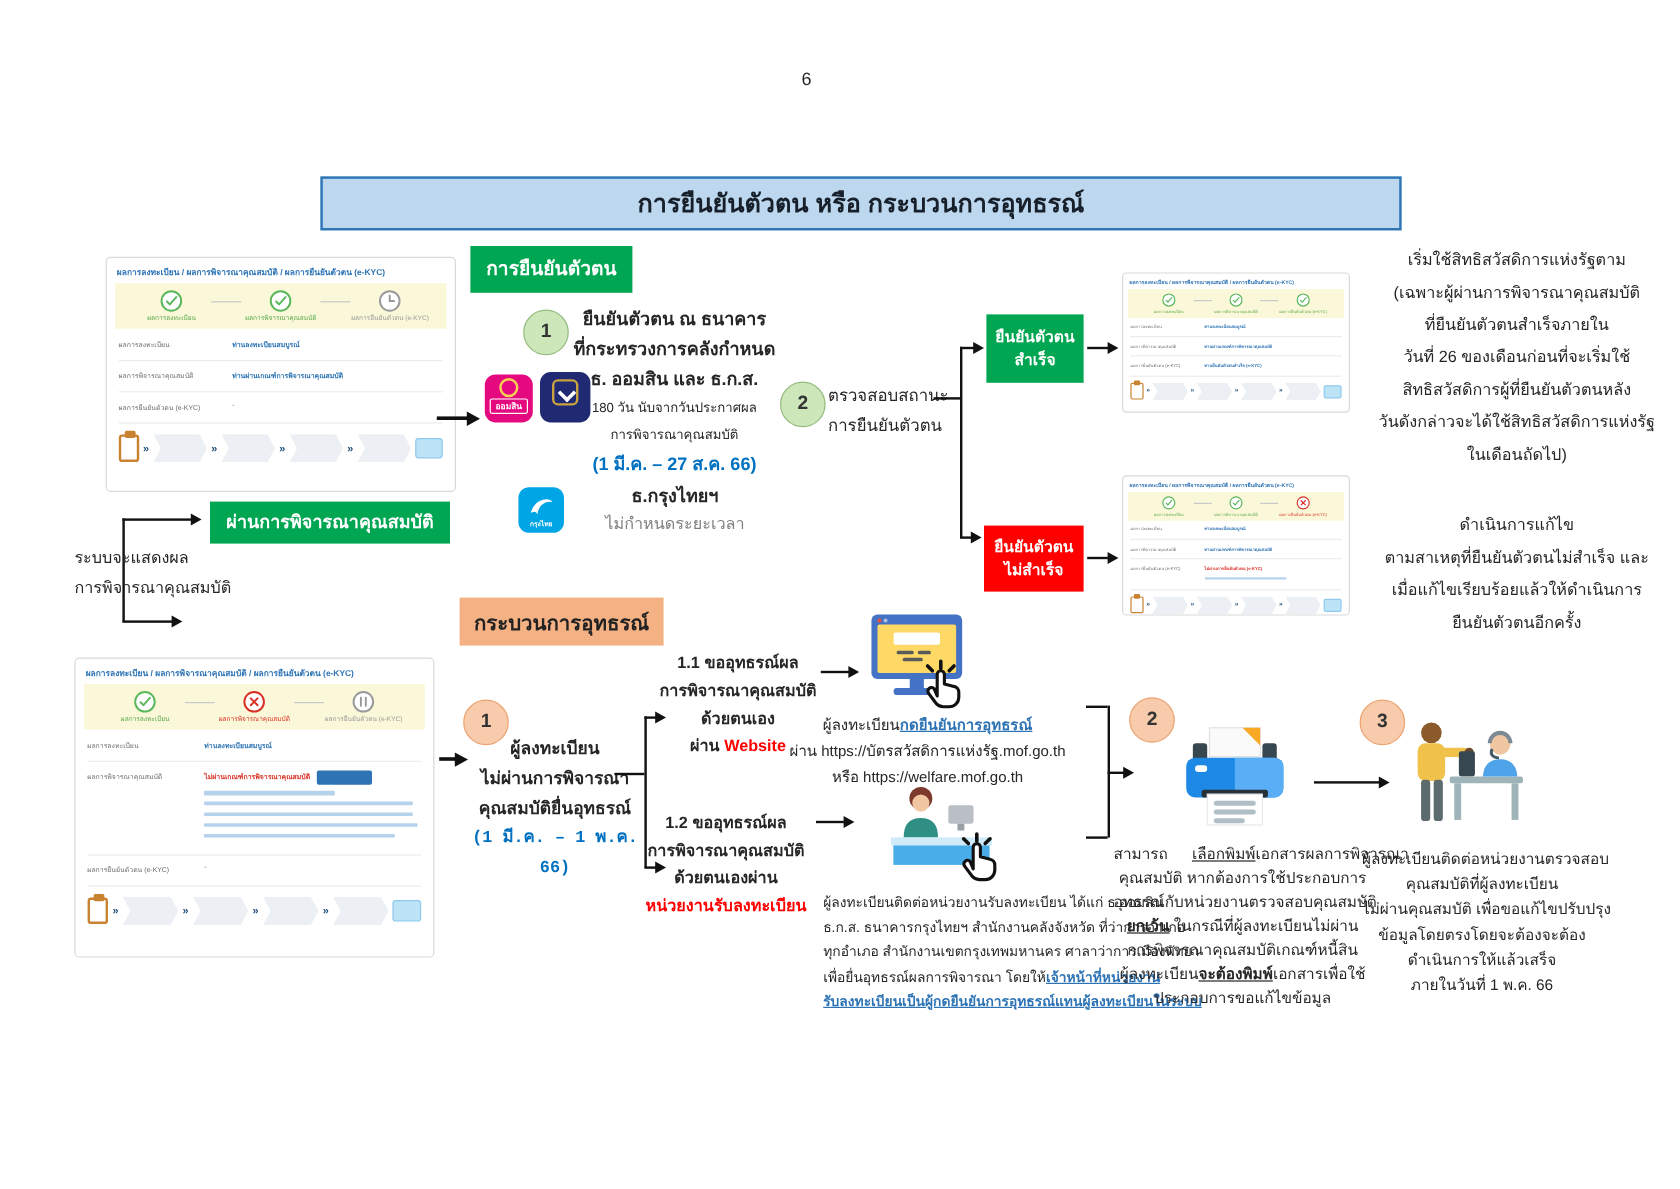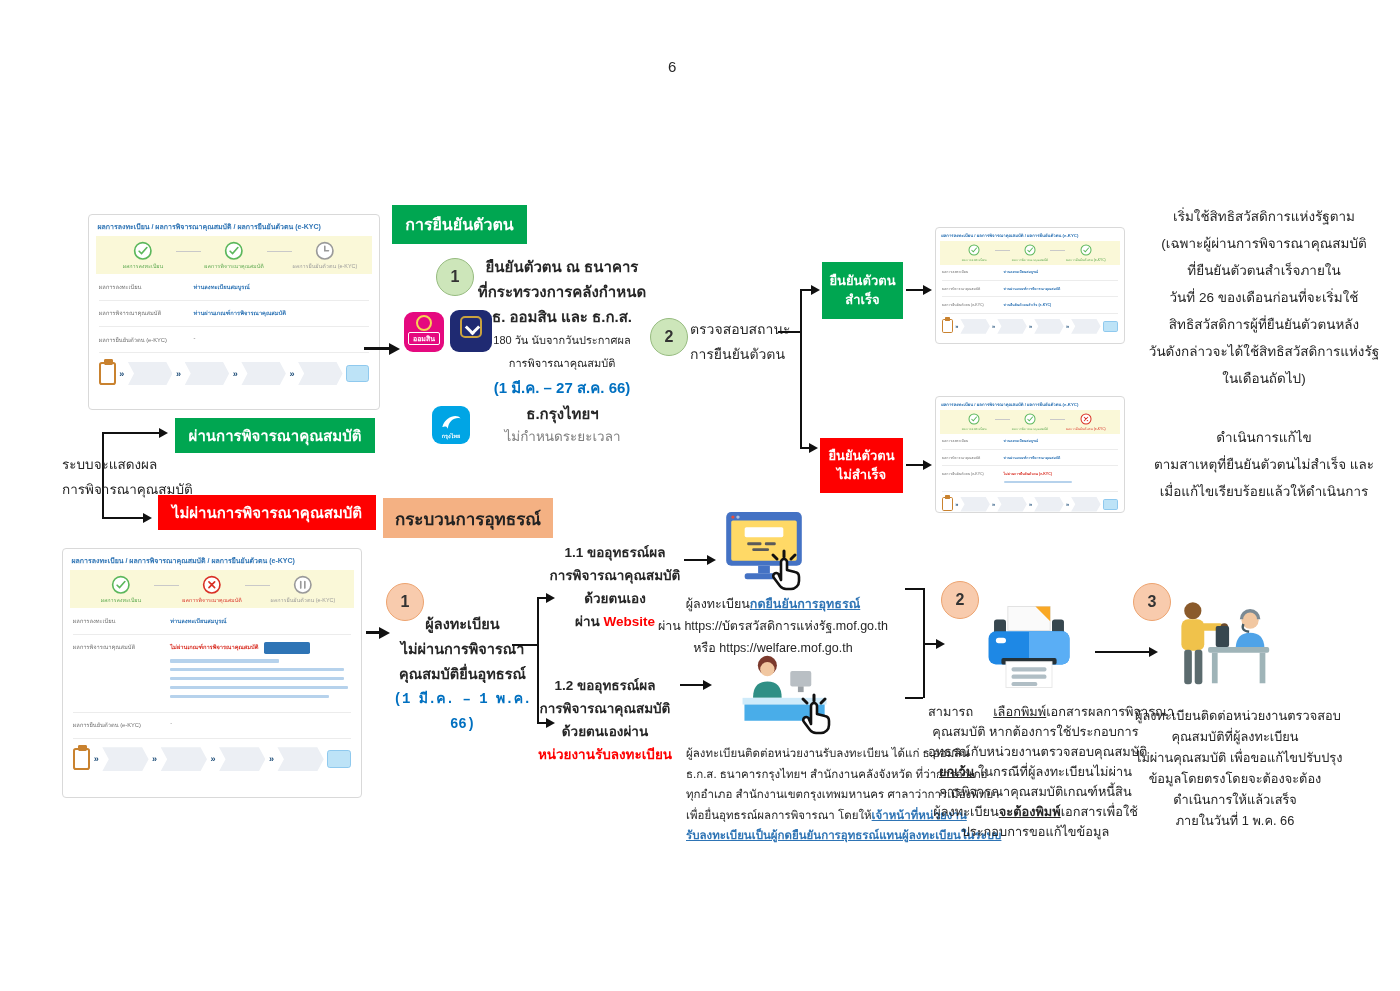--- a/index.html
+++ b/index.html
@@ -133,20 +133,21 @@
     <symbol id="hand-sym" viewBox="0 0 36 44">
       <g fill="none" stroke="#111" stroke-width="3" stroke-linecap="round">
         <path d="M14 9 V3 M7 11 L3 7 M21 11 L25 7"></path>
       </g>
       <path d="M11 32 V14 a3 3 0 0 1 6 0 v8 l8 2 a5 5 0 0 1 4 5 v4 a8 8 0 0 1 -8 8 h-5 a8 8 0 0 1 -6 -3 l-6 -8 a3 3 0 0 1 4.5 -4 z" fill="#fff" stroke="#111" stroke-width="2.6" stroke-linejoin="round"></path>
     </symbol>
   </svg>
 
   <div class="abs" id="page-num">6</div>
 
+  <div class="abs" id="title-banner">การยืนยันตัวตน หรือ กระบวนการอุทธรณ์</div>
 
   <div class="gbox" id="verify-header">การยืนยันตัวตน</div>
 
   <div class="ek-card" id="card-top-left">
       <div class="ek-header">ผลการลงทะเบียน / ผลการพิจารณาคุณสมบัติ / ผลการยืนยันตัวตน (e-KYC)</div>
       <div class="ek-steps">
         <div class="ek-step">
           <div class="ek-ic">
             <svg viewBox="0 0 24 24">
               <circle cx="12" cy="12" r="10" fill="#fff" stroke="#5BB75B" stroke-width="2"></circle>
@@ -386,31 +387,31 @@
     <div class="note-line">ที่ยืนยันตัวตนสำเร็จภายใน</div>
     <div class="note-line">วันที่ 26 ของเดือนก่อนที่จะเริ่มใช้</div>
     <div class="note-line">สิทธิสวัสดิการผู้ที่ยืนยันตัวตนหลัง</div>
     <div class="note-line">วันดังกล่าวจะได้ใช้สิทธิสวัสดิการแห่งรัฐ</div>
     <div class="note-line">ในเดือนถัดไป)</div>
   </div>
   <div class="abs center" id="fail-note">
     <div class="note-line">ดำเนินการแก้ไข</div>
     <div class="note-line">ตามสาเหตุที่ยืนยันตัวตนไม่สำเร็จ และ</div>
     <div class="note-line">เมื่อแก้ไขเรียบร้อยแล้วให้ดำเนินการ</div>
+    <div class="note-line">ยืนยันตัวตนอีกครั้ง</div>
   </div>
 
   <div class="vl" style="left:102px;top:432px;height:86px;"></div>
   <div class="hl arr" style="left:102px;top:432px;width:58px;"></div>
   <div class="hl arr" style="left:102px;top:517px;width:42px;"></div>
   <div class="abs" id="left-note">
     <div>ระบบจะแสดงผล</div>
     <div>การพิจารณาคุณสมบัติ</div>
   </div>
   <div class="gbox" id="box-pass">ผ่านการพิจารณาคุณสมบัติ</div>
-  <div class="rbox" id="box-fail-qual">ไม่ผ่านการพิจารณาคุณสมบัติ</div>
 
   <div class="abs" id="appeal-header">กระบวนการอุทธรณ์</div>
 
   <div class="ek-card" id="card-bottom-left">
       <div class="ek-header">ผลการลงทะเบียน / ผลการพิจารณาคุณสมบัติ / ผลการยืนยันตัวตน (e-KYC)</div>
       <div class="ek-steps">
         <div class="ek-step">
           <div class="ek-ic">
             <svg viewBox="0 0 24 24">
               <circle cx="12" cy="12" r="10" fill="#fff" stroke="#5BB75B" stroke-width="2"></circle>

